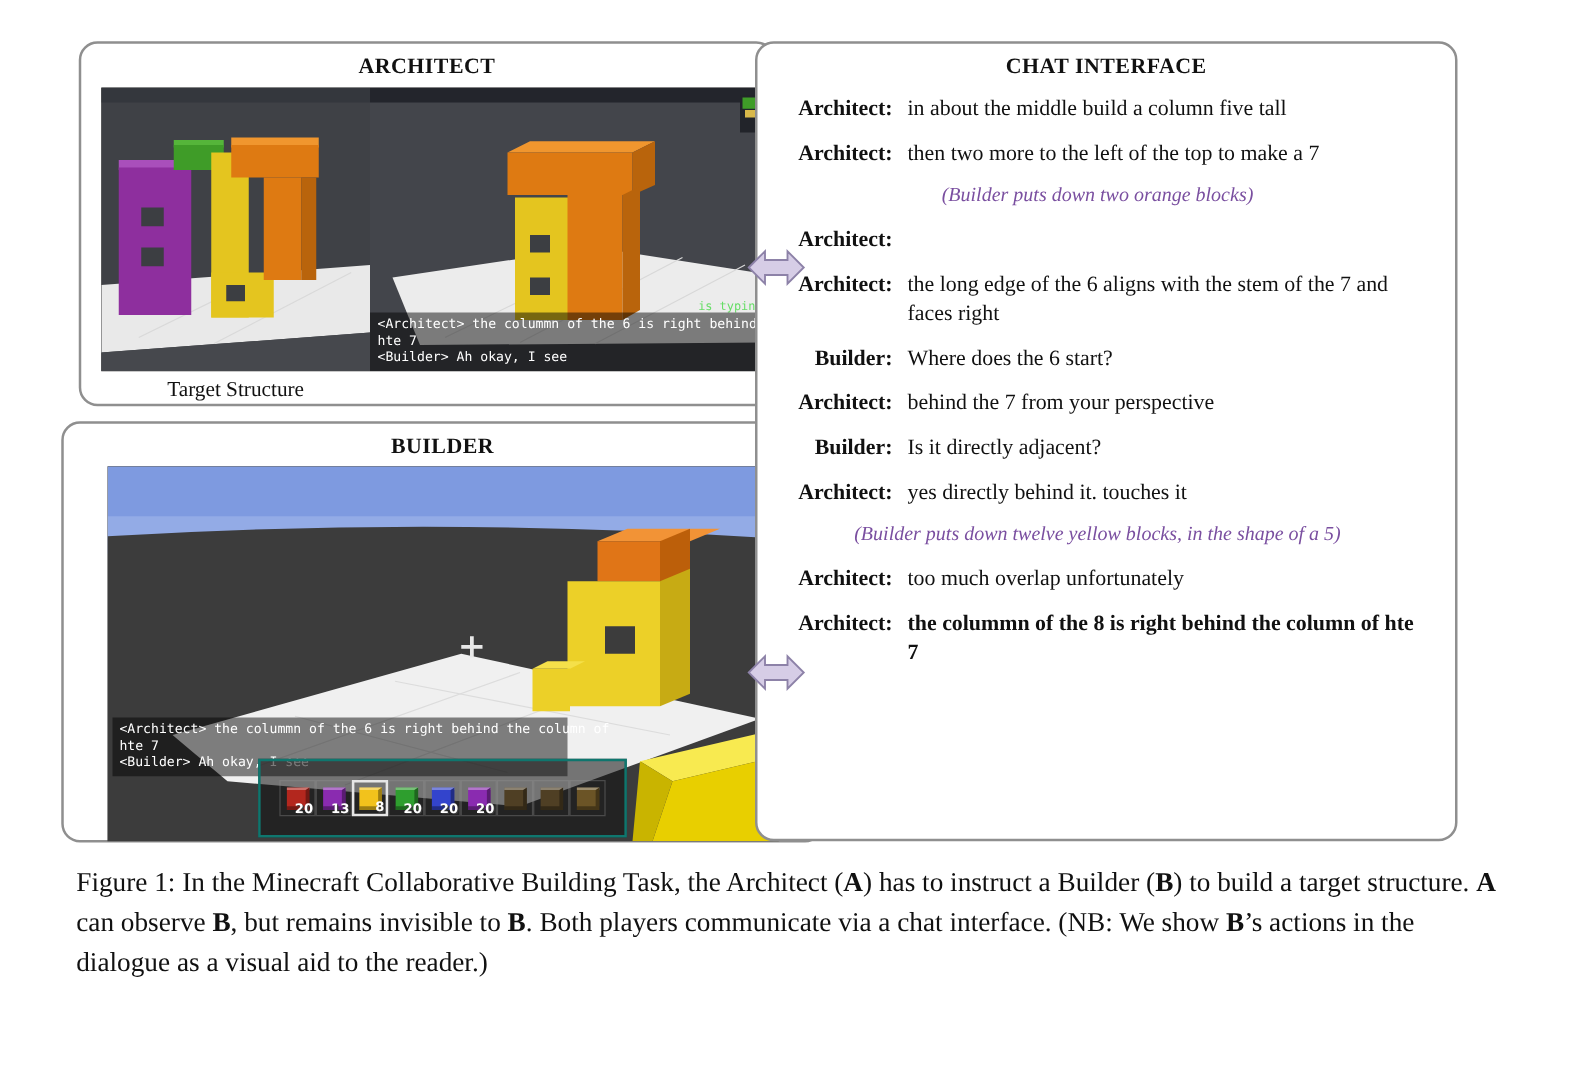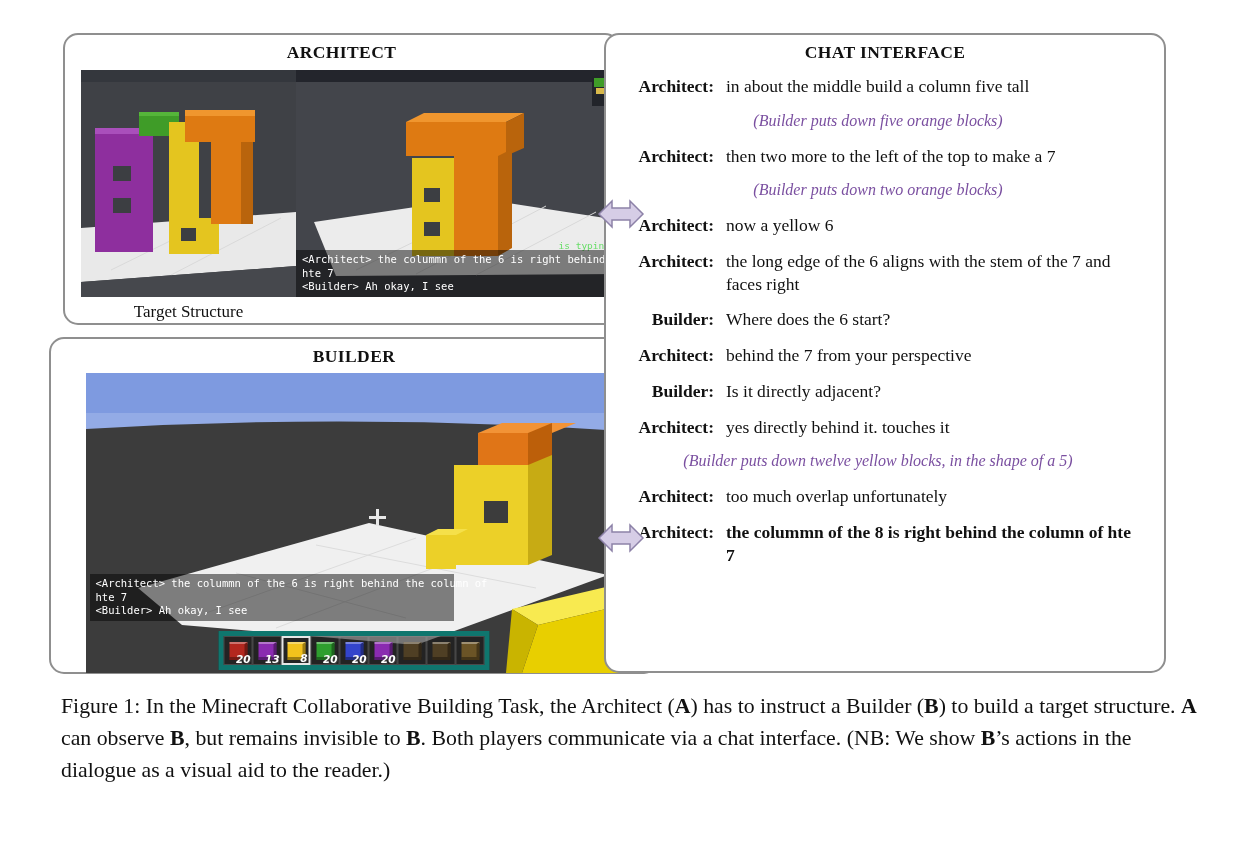--- a/index.html
+++ b/index.html
@@ -35,21 +35,21 @@
     font-family:"DejaVu Sans Mono",monospace;font-size:9.5px;}
 
   
   .crosshair{position:absolute;left:283px;top:136px;width:17px;height:17px;}
   .crosshair:before,.crosshair:after{content:"";position:absolute;background:#e8e8e8;}
   .crosshair:before{left:7px;top:0;width:3px;height:17px;}
   .crosshair:after{left:0;top:7px;width:17px;height:3px;}
 
   
   .hotbar{position:absolute;left:50%;transform:translateX(-50%);bottom:3px;display:flex;
-    background:rgba(15,15,15,.55);border:5px solid #0f766e;padding:0;font-style:italic;}
+    background:rgba(15,15,15,.55);border:2px solid #0f766e;padding:15px;}
   .slot{width:29px;height:29px;border:1px solid rgba(150,150,150,.35);box-sizing:border-box;
     position:relative;display:flex;align-items:center;justify-content:center;}
   .slot.selected{border:2px solid #e6e6e6;}
   .item-cube{width:18px;height:18px;border-right:3px solid rgba(0,0,0,.35);
     border-bottom:3px solid rgba(0,0,0,.35);border-top:2px solid rgba(255,255,255,.35);box-sizing:border-box;}
   .item-count{position:absolute;right:1px;bottom:-1px;color:#fff;font-family:"DejaVu Sans",sans-serif;
     font-weight:bold;font-size:10.5px;text-shadow:1px 1px 0 #3a3a3a;}
 
   
   .chat-body{padding:12px 14px 6px 0;font-size:17.5px;line-height:1.3;}
@@ -220,29 +220,27 @@
     </div>
   </div>
 
   <div class="panel panel-chat">
     <div class="panel-title">CHAT INTERFACE</div>
     <div class="chat-body">
       <div class="chat-row">
         <div class="speaker">Architect:</div>
         <div class="msg-text">in about the middle build a column five tall</div>
       </div>
-      <div class="chat-action">(Builder puts down five orange blocks)</div>
       <div class="chat-row">
         <div class="speaker">Architect:</div>
         <div class="msg-text">then two more to the left of the top to make a 7</div>
       </div>
       <div class="chat-action">(Builder puts down two orange blocks)</div>
       <div class="chat-row">
         <div class="speaker">Architect:</div>
-        <div class="msg-text">now a yellow 6</div>
       </div>
       <div class="chat-row">
         <div class="speaker">Architect:</div>
         <div class="msg-text">the long edge of the 6 aligns with the stem of the 7 and faces right</div>
       </div>
       <div class="chat-row">
         <div class="speaker">Builder:</div>
         <div class="msg-text">Where does the 6 start?</div>
       </div>
       <div class="chat-row">

